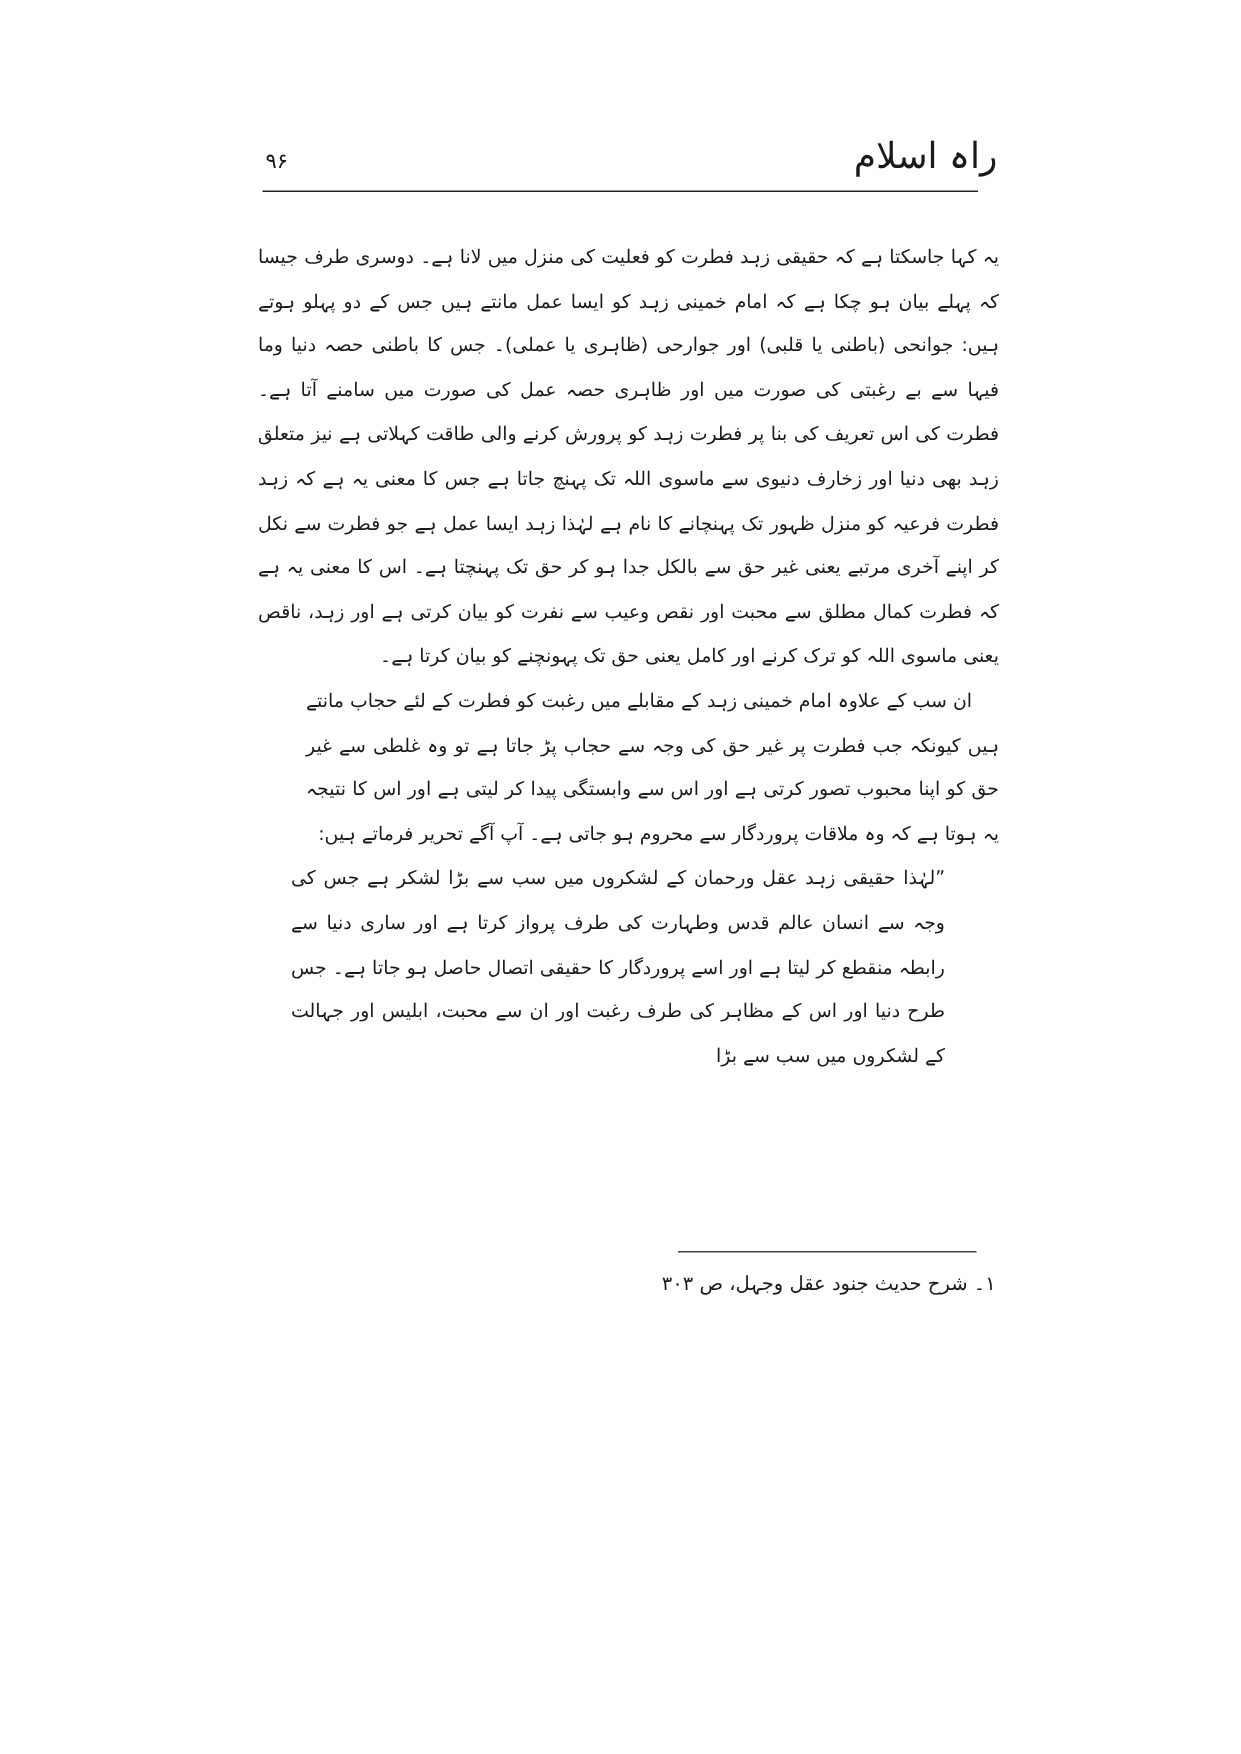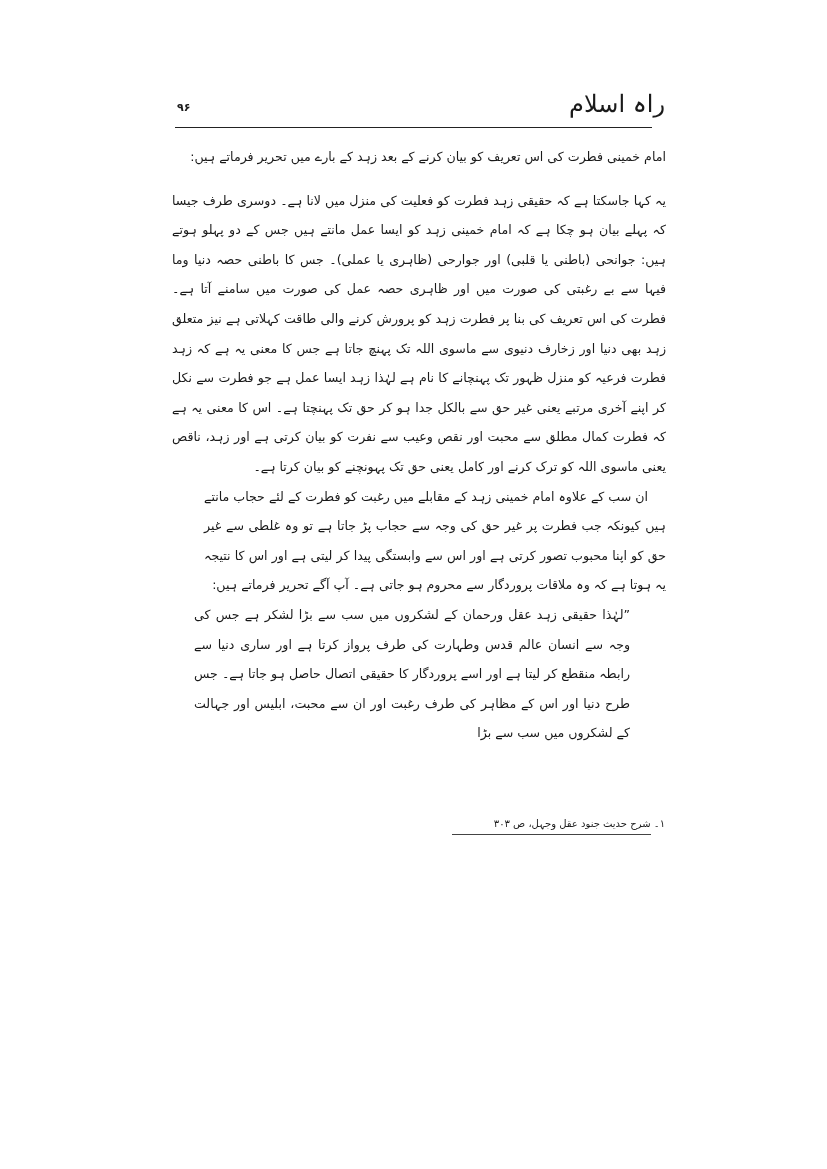--- a/index.html
+++ b/index.html
@@ -25,22 +25,22 @@
       top: 0;
       font-family: "DejaVu Serif", serif;
       font-size: 24px;
       direction: rtl;
       line-height: 36px;
     }
     .page-number {
       position: absolute;
       left: 2px;
       top: 14px;
-      font-size: 11px;
-      font-weight: bold;
+      font-size: 14px;
+      font-weight: normal;
       line-height: 16px;
     }
     .header-rule {
       position: absolute;
       left: 175px;
       top: 127px;
       width: 477px;
       height: 1px;
       background: #222;
     }
@@ -67,40 +67,39 @@
       position: absolute;
       left: 452px;
       top: 834px;
       width: 199px;
       height: 1px;
       background: #444;
     }
     .footnote {
       position: absolute;
       left: 440px;
-      top: 815px;
+      top: 848px;
       width: 225px;
       direction: rtl;
-      text-align: right;
-      font-size: 10px;
+      text-align: center;
+      font-size: 13px;
       line-height: 18px;
     }
     sup { font-size: 8px; }
   </style>
 </head>
 <body>
 
 <div class="page-header">
   <span class="running-title">راہ اسلام</span>
   <span class="page-number">۹۶</span>
 </div>
 <div class="header-rule"></div>
 
 <div class="body-text">
-  <p class="para">امام خمینی فطرت کی اس تعریف کو بیان کرنے کے بعد زہد کے بارے میں تحریر فرماتے ہیں:</p>
   <div class="gap"></div>
   <p class="para">یہ کہا جاسکتا ہے کہ حقیقی زہد فطرت کو فعلیت کی منزل میں لانا ہے۔ دوسری طرف جیسا کہ پہلے بیان ہو چکا ہے کہ امام خمینی زہد کو ایسا عمل مانتے ہیں جس کے دو پہلو ہوتے ہیں: جوانحی (باطنی یا قلبی) اور جوارحی (ظاہری یا عملی)۔ جس کا باطنی حصہ دنیا وما فیہا سے بے رغبتی کی صورت میں اور ظاہری حصہ عمل کی صورت میں سامنے آتا ہے۔ فطرت کی اس تعریف کی بنا پر فطرت زہد کو پرورش کرنے والی طاقت کہلاتی ہے نیز متعلق زہد بھی دنیا اور زخارف دنیوی سے ماسوی اللہ تک پہنچ جاتا ہے جس کا معنی یہ ہے کہ زہد فطرت فرعیہ کو منزل ظہور تک پہنچانے کا نام ہے لہٰذا زہد ایسا عمل ہے جو فطرت سے نکل کر اپنے آخری مرتبے یعنی غیر حق سے بالکل جدا ہو کر حق تک پہنچتا ہے۔ اس کا معنی یہ ہے کہ فطرت کمال مطلق سے محبت اور نقص وعیب سے نفرت کو بیان کرتی ہے اور زہد، ناقص یعنی ماسوی اللہ کو ترک کرنے اور کامل یعنی حق تک پہونچنے کو بیان کرتا ہے۔</p>
   <p class="para indent">ان سب کے علاوہ امام خمینی زہد کے مقابلے میں رغبت کو فطرت کے لئے حجاب مانتے ہیں کیونکہ جب فطرت پر غیر حق کی وجہ سے حجاب پڑ جاتا ہے تو وہ غلطی سے غیر حق کو اپنا محبوب تصور کرتی ہے اور اس سے وابستگی پیدا کر لیتی ہے اور اس کا نتیجہ یہ ہوتا ہے کہ وہ ملاقات پروردگار سے محروم ہو جاتی ہے۔ آپ آگے تحریر فرماتے ہیں:</p>
   <p class="quote">”لہٰذا حقیقی زہد عقل ورحمان کے لشکروں میں سب سے بڑا لشکر ہے جس کی وجہ سے انسان عالم قدس وطہارت کی طرف پرواز کرتا ہے اور ساری دنیا سے رابطہ منقطع کر لیتا ہے اور اسے پروردگار کا حقیقی اتصال حاصل ہو جاتا ہے۔ جس طرح دنیا اور اس کے مظاہر کی طرف رغبت اور ان سے محبت، ابلیس اور جہالت کے لشکروں میں سب سے بڑا</p>
 </div>
 
 <div class="footnote-rule"></div>
 <div class="footnote">۱۔ شرح حدیث جنود عقل وجہل، ص ۳۰۳</div>
 
 </body></html>

